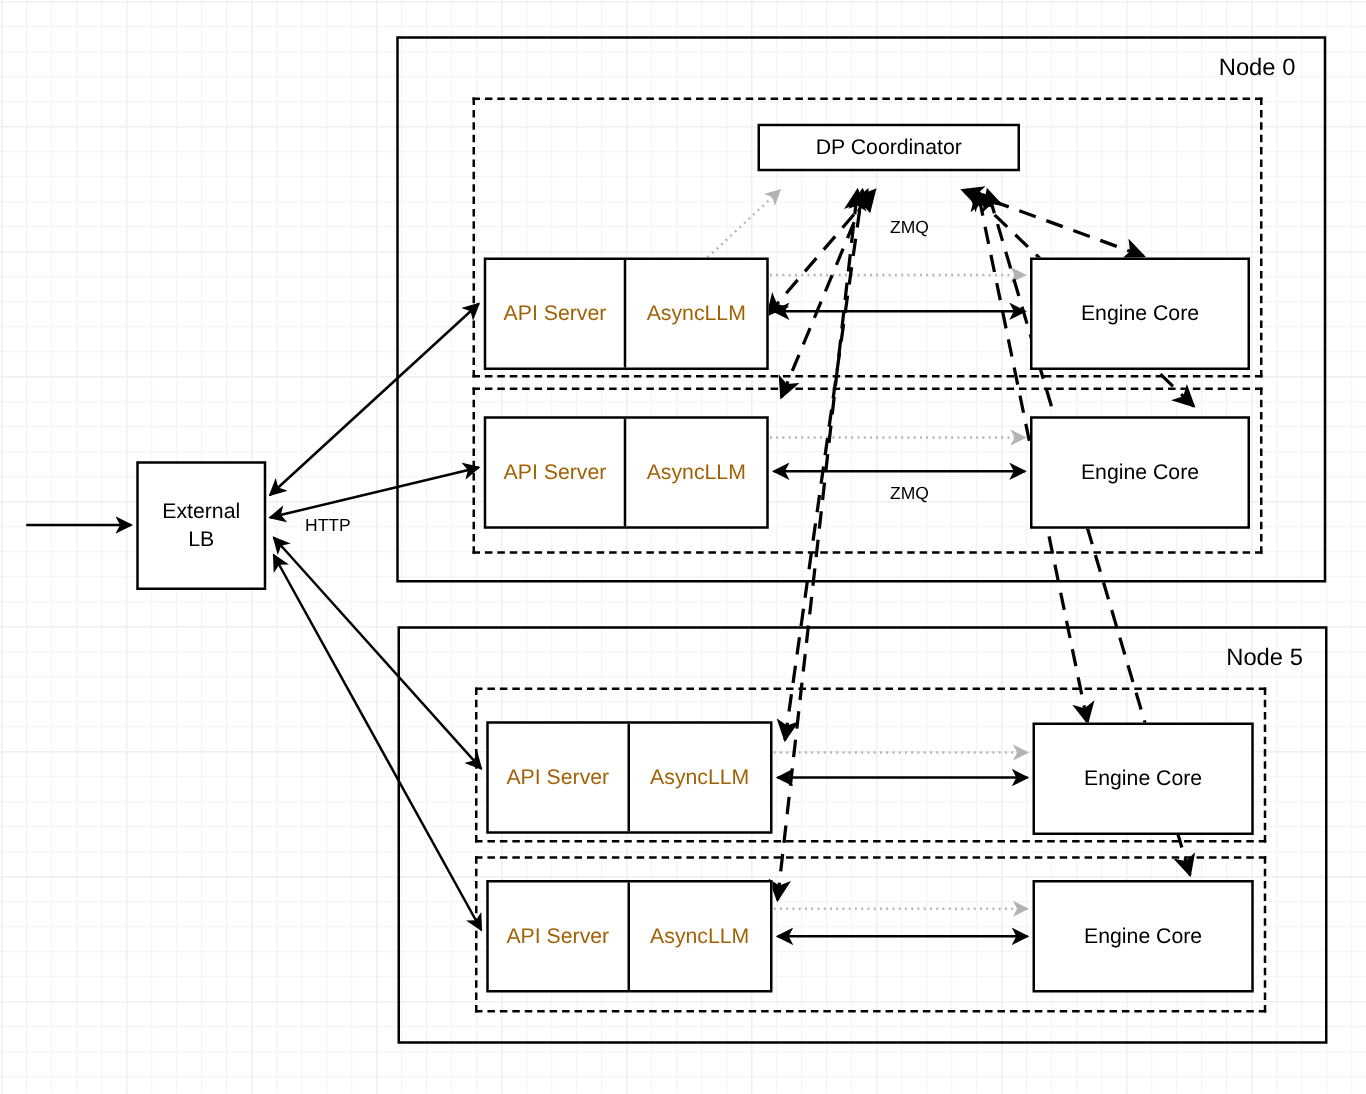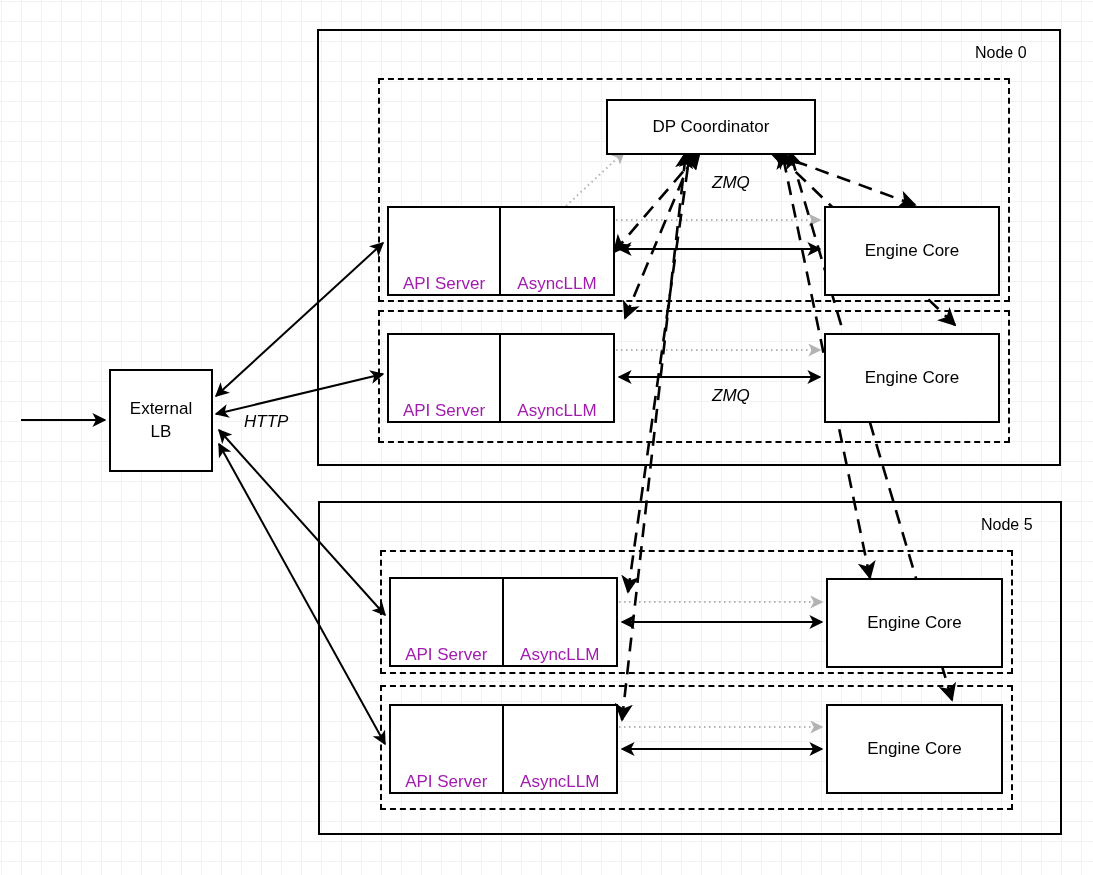--- a/index.html
+++ b/index.html
@@ -50,46 +50,45 @@
     background: transparent;
   }
   .group-dashed {
     position: absolute;
     box-sizing: border-box;
     border: 2px dashed #000000;
     background: transparent;
   }
   .node-label {
     position: absolute;
-    font-size: 16px;
+    font-size: 19px;
     color: #000000;
     white-space: nowrap;
   }
   .edge-label {
     position: absolute;
-    font-size: 17px;
+    font-size: 14px;
     color: #000000;
     background: transparent;
     white-space: nowrap;
-    font-style: italic;
   }
   .split-box {
     position: absolute;
     box-sizing: border-box;
     display: flex;
     background: #ffffff;
     border: 2px solid #000000;
   }
   .split-box > div {
     flex: 1 1 50%;
     display: flex;
-    align-items: flex-end;
+    align-items: center;
     justify-content: center;
     font-size: 17px;
-    color: #a21caf;
+    color: #a16207;
     box-sizing: border-box;
   }
   .split-box > div.left-cell {
     border-right: 2px solid #000000;
   }
 </style>
 </head>
 <body>
 
 <div id="canvas">
@@ -187,21 +186,21 @@
     </g>
   </svg>
 
   <div class="group-solid" style="left:317px; top:29px; width:744px; height:437px;"></div>
   <div class="node-label" style="left:975px; top:44px;">Node 0</div>
 
   <div class="group-dashed" style="left:378px; top:78px; width:632px; height:224px;"></div>
 
   <div class="group-dashed" style="left:378px; top:310px; width:632px; height:133px;"></div>
 
-  <div class="box" style="left:606px; top:99px; width:210px; height:56px;">
+  <div class="box" style="left:606px; top:99px; width:210px; height:38px;">
     <span>DP Coordinator</span>
   </div>
 
   <div class="split-box" style="left:387px; top:206px; width:228px; height:90px;">
     <div class="left-cell">
       <span>API Server</span>
     </div>
     <div>
       <span>AsyncLLM</span>
     </div>

